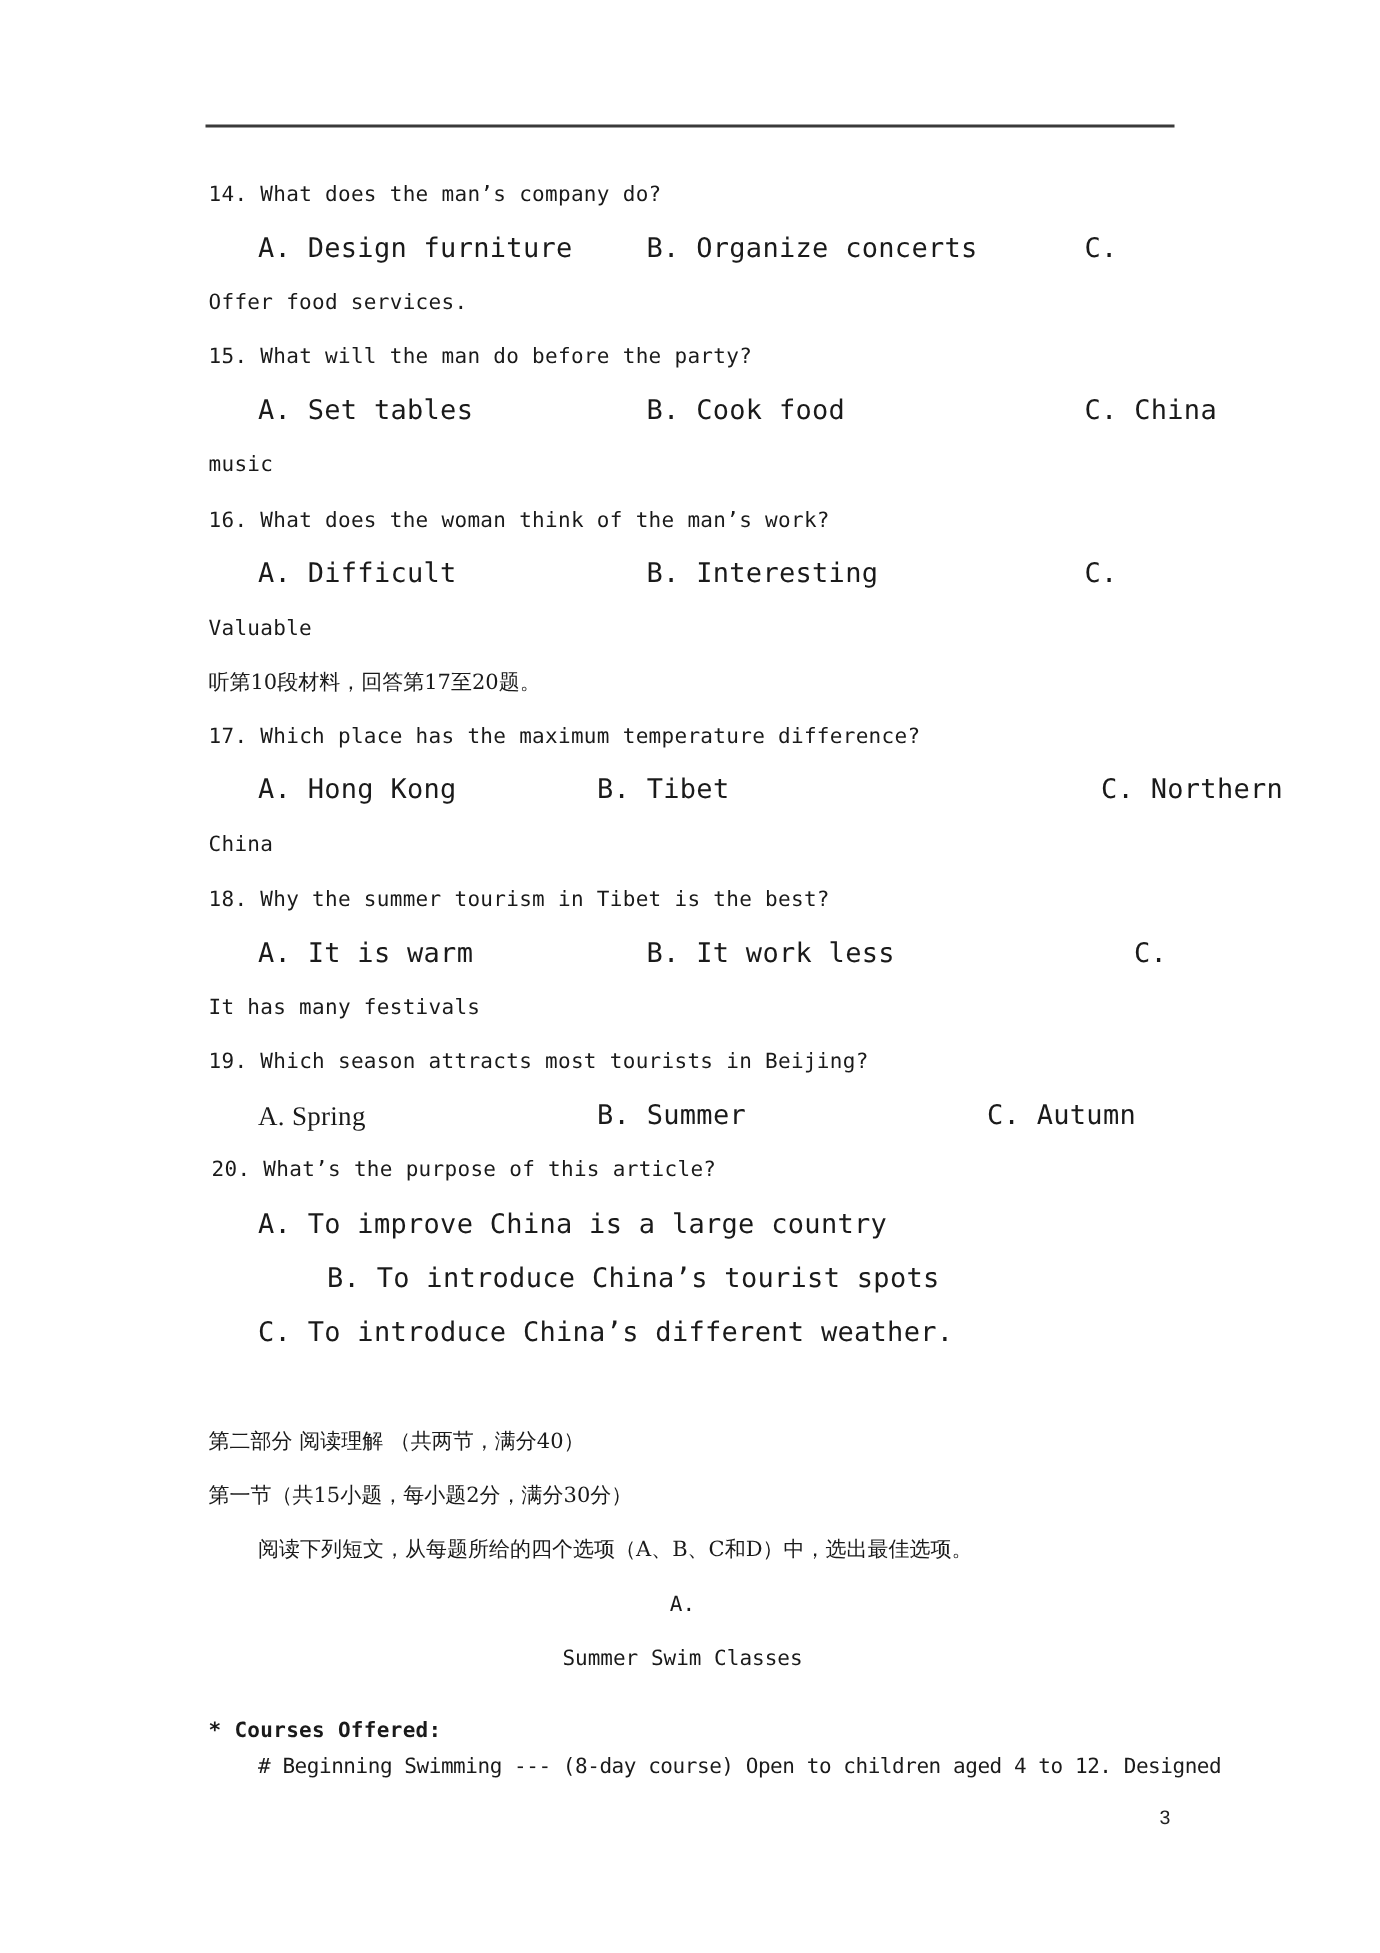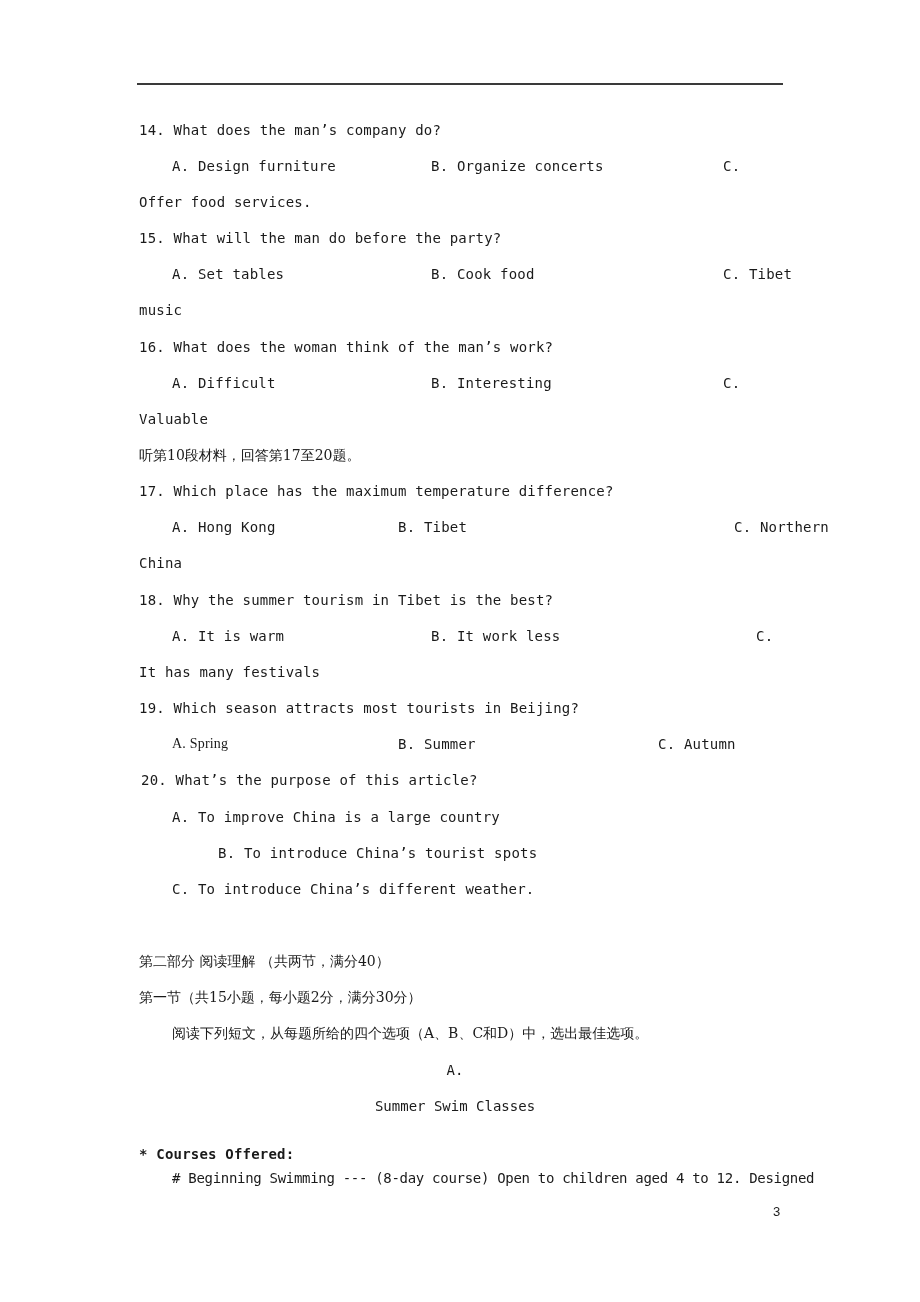--- a/index.html
+++ b/index.html
@@ -31,21 +31,21 @@
     }
     .line {
       position: absolute;
       font-size: 14px;
       line-height: 18px;
       white-space: pre;
       letter-spacing: 0.2px;
     }
     .opt {
       position: absolute;
-      font-size: 14px;
+      font-size: 18px;
       line-height: 18px;
       white-space: pre;
       letter-spacing: 0.2px;
     }
     .cjk {
       font-family: "DejaVu Serif", "Liberation Serif", serif;
       font-size: 14px;
       letter-spacing: 0;
     }
     .bold {
@@ -78,21 +78,21 @@
 
   <div class="line" style="left:139px;top:121px;"><span>14.</span> <span>What does the man’s company do?</span></div>
   <div class="opt" style="left:172px;top:157px;">A. Design furniture</div>
   <div class="opt" style="left:431px;top:157px;">B. Organize concerts</div>
   <div class="opt" style="left:723px;top:157px;">C.</div>
   <div class="line" style="left:139px;top:193px;">Offer food services.</div>
 
   <div class="line" style="left:139px;top:229px;"><span>15.</span> <span>What will the man do before the party?</span></div>
   <div class="opt" style="left:172px;top:265px;">A. Set tables</div>
   <div class="opt" style="left:431px;top:265px;">B. Cook food</div>
-  <div class="opt" style="left:723px;top:265px;">C. Tibet</div>
+  <div class="opt" style="left:723px;top:265px;">C. China</div>
   <div class="line" style="left:139px;top:301px;">music</div>
 
   <div class="line" style="left:139px;top:338px;"><span>16.</span> <span>What does the woman think of the man’s work?</span></div>
   <div class="opt" style="left:172px;top:374px;">A. Difficult</div>
   <div class="opt" style="left:431px;top:374px;">B. Interesting</div>
   <div class="opt" style="left:723px;top:374px;">C.</div>
   <div class="line" style="left:139px;top:410px;">Valuable</div>
 
   <div class="line cjk" style="left:139px;top:446px;">听第10段材料，回答第17至20题。</div>
 

